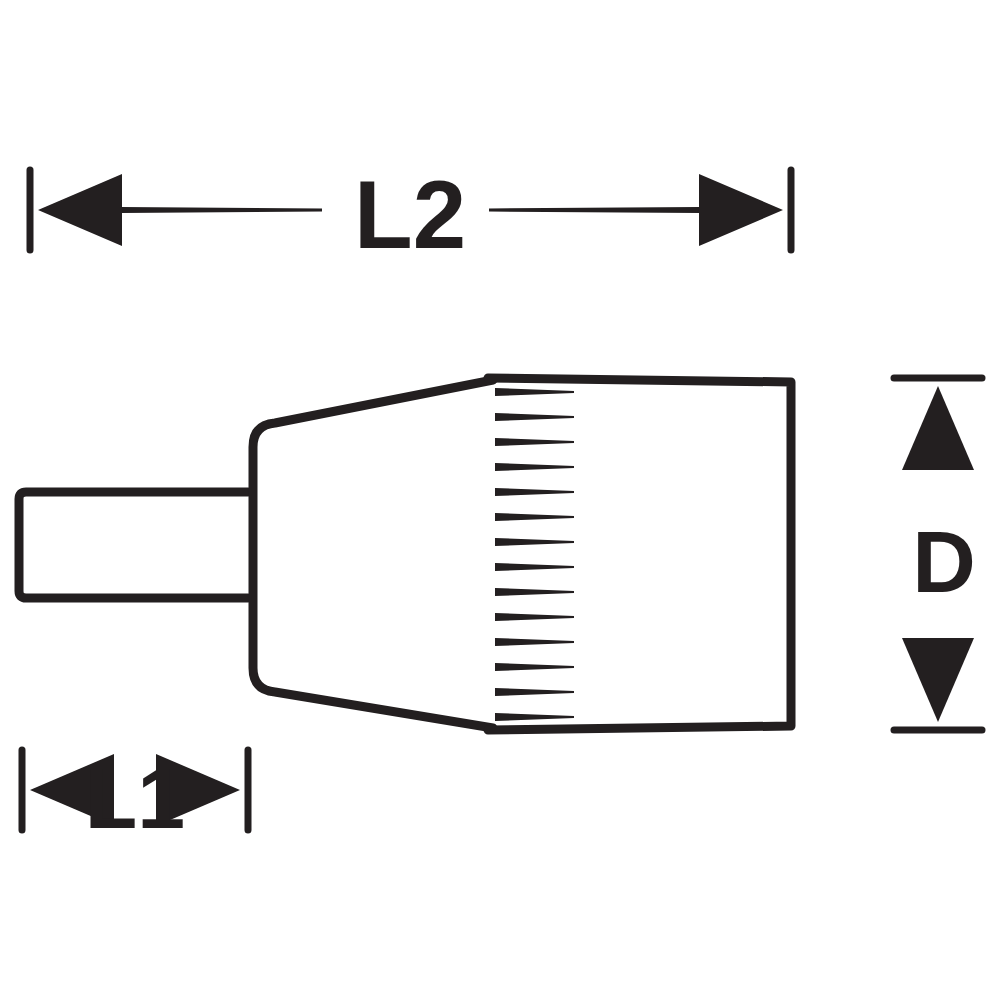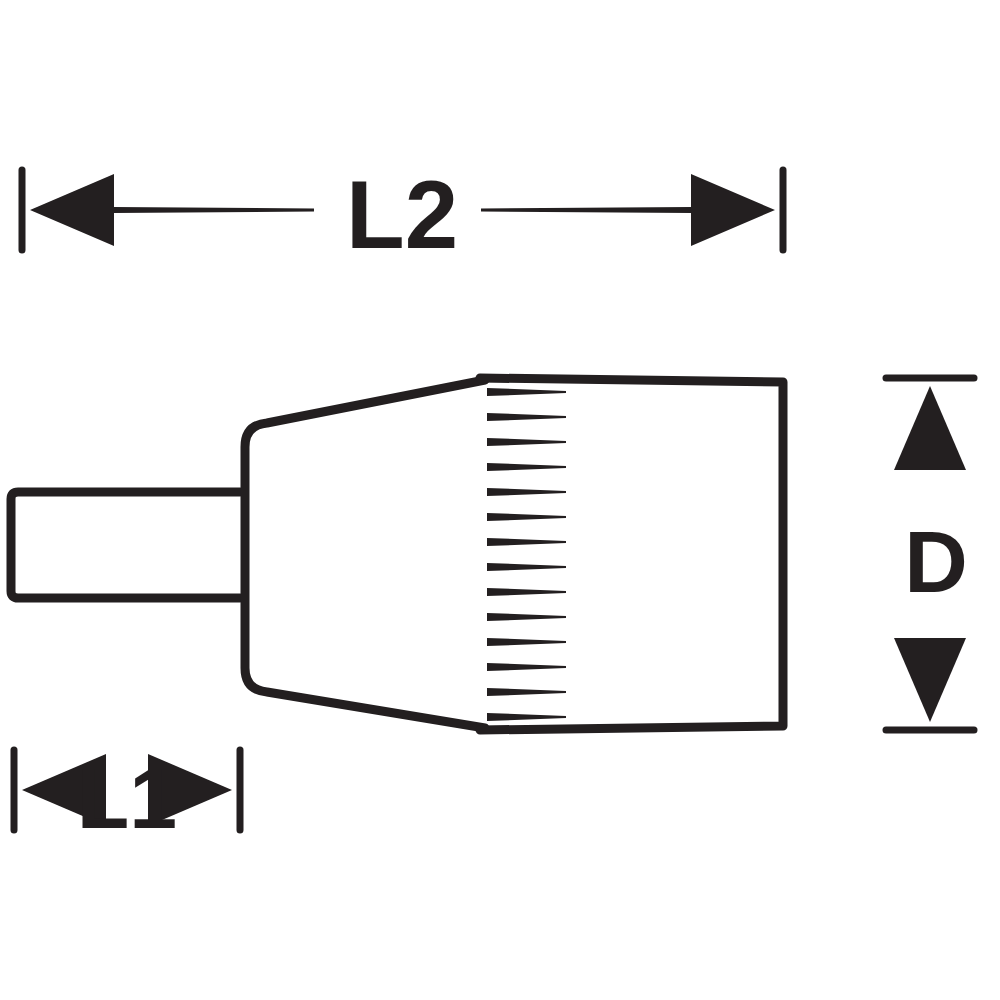--- a/index.html
+++ b/index.html
@@ -11,20 +11,21 @@
     width: 1000px;
     height: 1000px;
     font-family: "Liberation Sans", sans-serif;
     overflow: hidden;
   }
   #drawing-root {
     position: relative;
     width: 912px;
     height: 1000px;
     background: #ffffff;
+    margin-left: 8px;
   }
   #technical-drawing {
     display: block;
     width: 1000px;
     height: 1000px;
   }
   .dim-label {
     font-family: "Liberation Sans", sans-serif;
     font-weight: bold;
     fill: #231f20;

